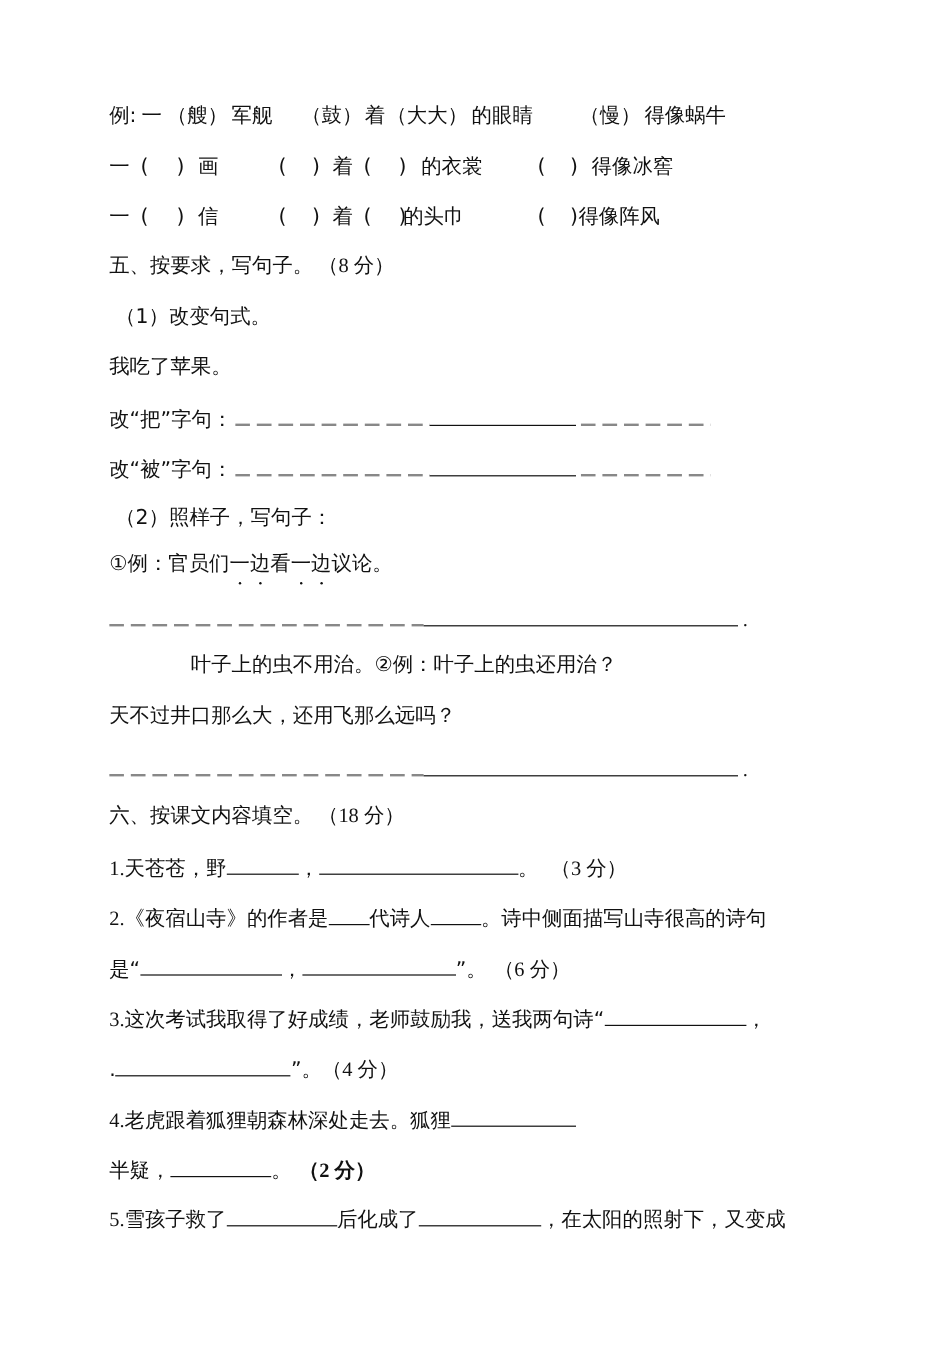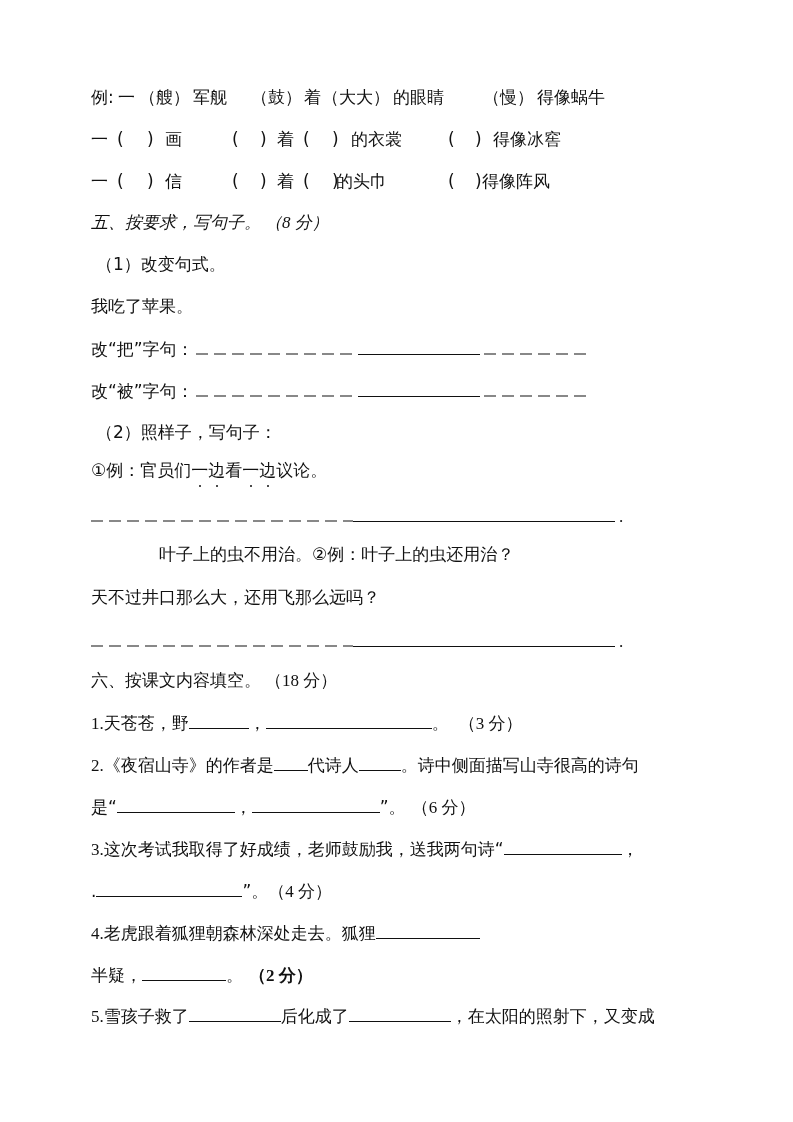--- a/index.html
+++ b/index.html
@@ -104,21 +104,21 @@
     <span class="abs" style="left:212px;">(</span>
     <span class="abs" style="left:241px;">)</span>
     <span class="abs" style="left:245px;">的头巾</span>
     <span class="abs" style="left:357px;">(</span>
     <span class="abs" style="left:384px;">)</span>
     <span class="abs" style="left:391px;">得像阵风</span>
   </div>
 </div>
 
 <div>
-  <div class="line" style="top:210px;font-style:italic;">
+  <div class="line" style="top:210px;">
     <span>五、按要求，写句子。</span>
     <span class="pt" style="margin-left:4px;">（8 分）</span>
   </div>
 
   <div class="line" style="top:252px; left:96px;">
     <span>（1）改变句式。</span>
   </div>
 
   <div class="line" style="top:294px;">
     <span>我吃了苹果。</span>

